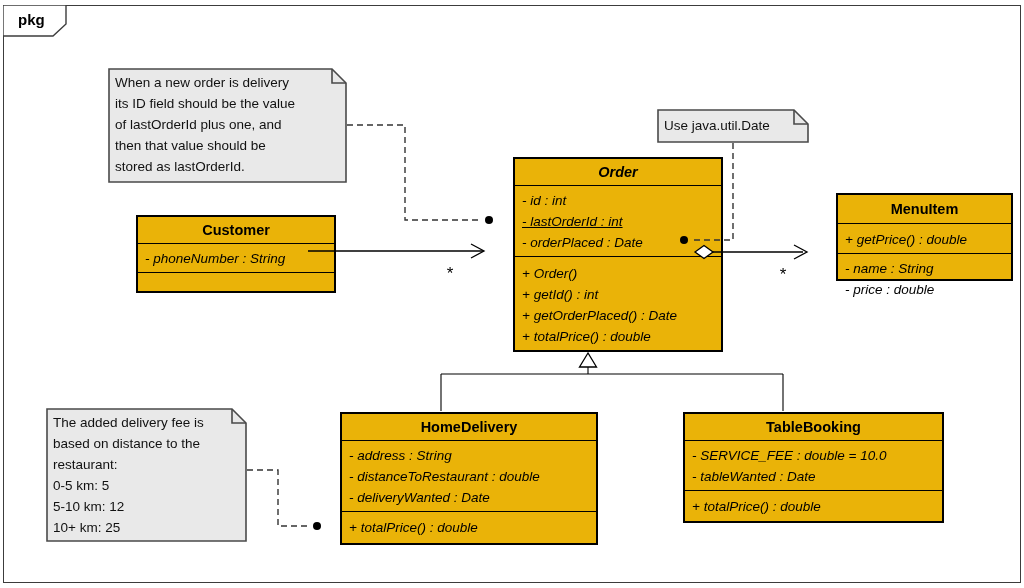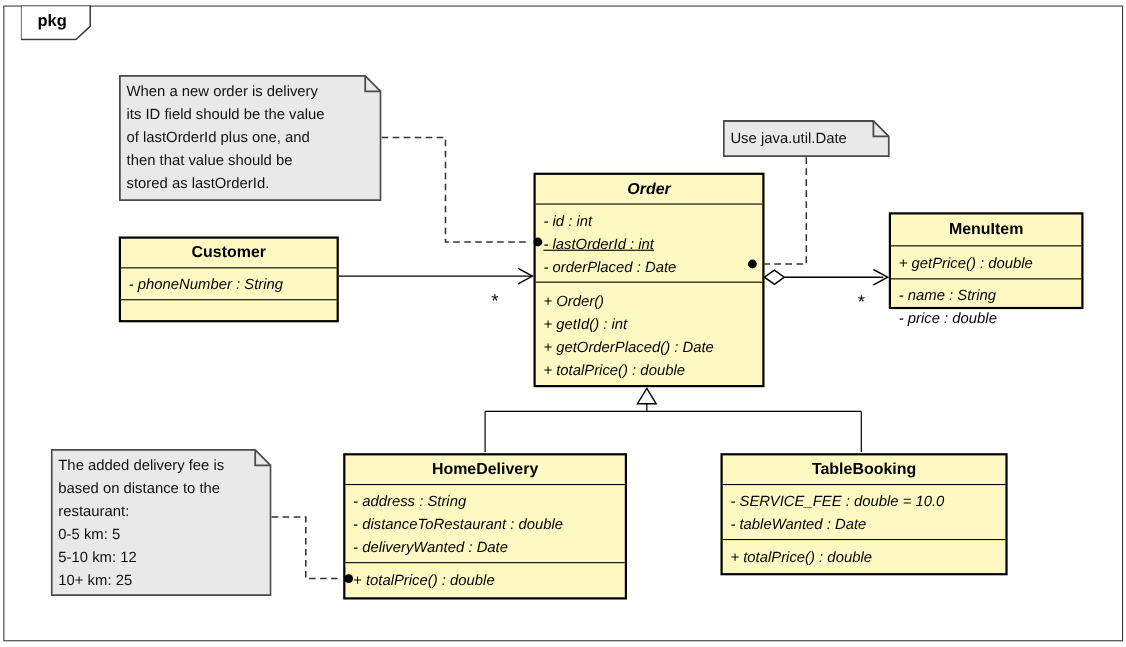--- a/index.html
+++ b/index.html
@@ -10,31 +10,31 @@
     position: relative;
     overflow: hidden;
   }
   #canvas { position: absolute; left: 0; top: 0; width: 1024px; height: 588px; }
 
   
   .frame {
     position: absolute; left: 3px; top: 5px; width: 1018px; height: 578px;
     border: 1px solid #3c3c3c; background: transparent;
   }
-  .pkg-tab { position: absolute; left: 3px; top: 5px; width: 64px; height: 48px; margin-left: 16px; }
+  .pkg-tab { position: absolute; left: 3px; top: 5px; width: 64px; height: 48px; }
   .pkg-tab svg { position: absolute; left: 0; top: 0; }
   .pkg-label {
     position: absolute; left: 15px; top: 6px;
     font-weight: bold; font-size: 15px; color: #000;
   }
 
   
   .uml-class {
-    position: absolute; background: #fef9c3; border: 2px solid #000000;
-    display: flex; flex-direction: column;
+    position: absolute; background: #eab308; border: 2px solid #000000;
+    display: flex; flex-direction: column; margin-left: 28px;
   }
   .uml-class .title {
     text-align: center; font-weight: bold; font-size: 14.5px; color: #000;
     border-bottom: 1px solid #000; flex: 0 0 auto;
   }
   .uml-class .title.abstract { font-style: italic; }
   .uml-class .compartment { border-bottom: 1px solid #000; padding: 4px 7px 3px 7px; }
   .uml-class .compartment:last-child { border-bottom: none; flex: 1 1 auto; }
   .member { font-size: 13.5px; line-height: 21px; color: #000; white-space: nowrap; font-style: italic; }
   .member.static { text-decoration: underline; }

